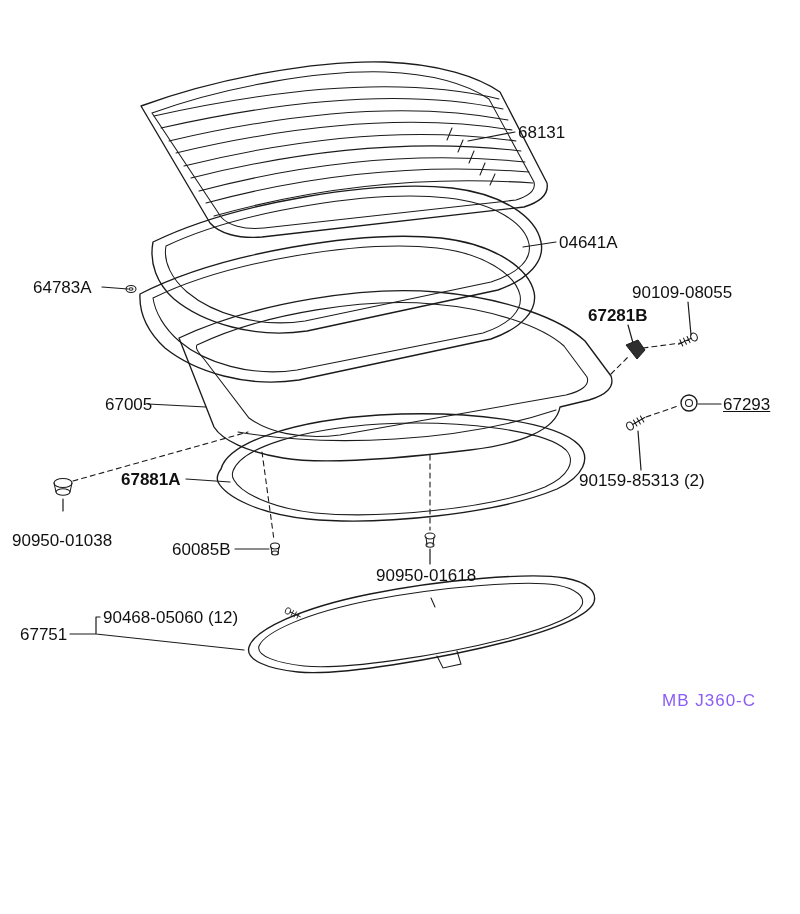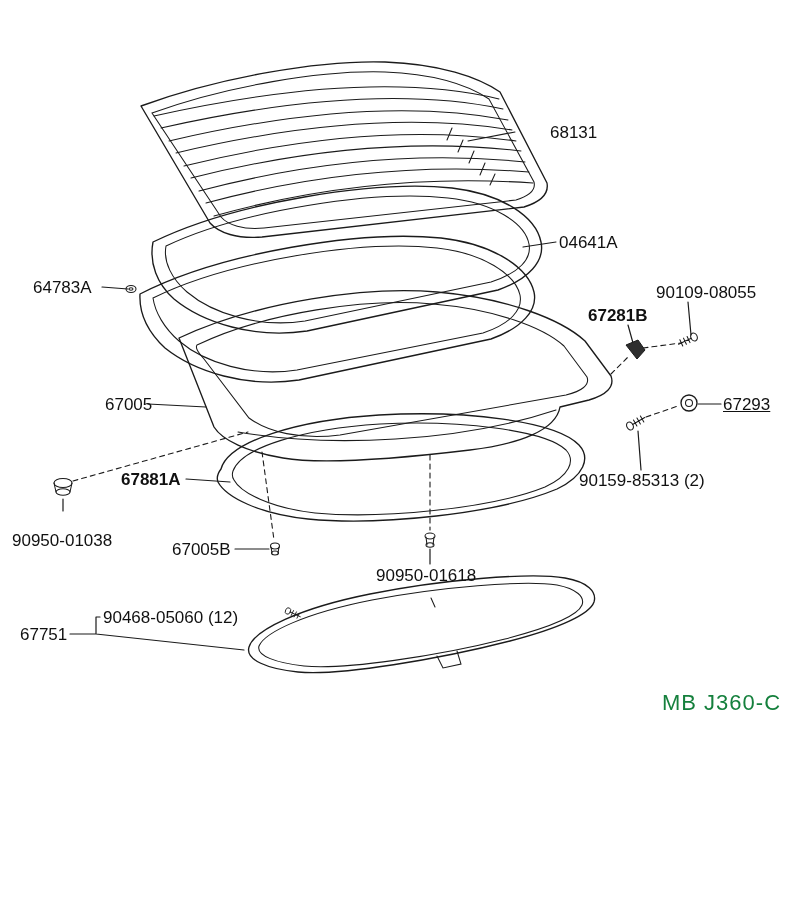--- a/index.html
+++ b/index.html
@@ -16,22 +16,22 @@
   .lead{stroke:#1b1b1b;fill:none;stroke-width:1.2;stroke-linecap:round;}
   .dash{stroke:#1b1b1b;fill:none;stroke-width:1.1;stroke-dasharray:5 4;stroke-linecap:round;}
   .fill-dark{fill:#2e2e2e;stroke:#1b1b1b;stroke-width:1;}
   .label{
     position:absolute;
     font-size:17px;line-height:1;
     color:#111111;white-space:nowrap;
   }
   .figcode{
     position:absolute;
-    font-size:22px;line-height:1;
-    color:#15803d;letter-spacing:1px;white-space:nowrap;
+    font-size:17px;line-height:1;
+    color:#8b5cf6;letter-spacing:1px;white-space:nowrap;
   }
 </style>
 </head>
 <body>
 
 <div class="canvas">
 
   <svg width="800" height="914" viewBox="0 0 800 914">
 
     <g>
@@ -135,30 +135,30 @@
       <path class="thin" d="M426,537 L427,545 M434,537 L433,545"></path>
       <ellipse class="thin" cx="430" cy="545" rx="4" ry="2.2"></ellipse>
     </g>
 
     <g transform="translate(288,611) rotate(25) scale(0.8)">
       <ellipse class="thin" cx="0" cy="0" rx="3.2" ry="4.2"></ellipse>
       <path class="thin" d="M3,0 L17,0 M6,-3.4 L6,3.4 M10,-3.4 L10,3.4 M14,-3.4 L14,3.4"></path>
     </g>
   </svg>
 
-  <div class="label" style="left:518px;top:124px;margin-left:32px;">68131</div>
+  <div class="label" style="left:518px;top:124px;">68131</div>
   <div class="label" style="left:559px;top:234px;">04641A</div>
   <div class="label" style="left:33px;top:279px;">64783A</div>
-  <div class="label" style="left:656px;top:284px;">90109-08055</div>
+  <div class="label" style="left:632px;top:284px;">90109-08055</div>
   <div class="label" style="left:588px;top:307px;font-weight:bold;">67281B</div>
   <div class="label" style="left:105px;top:396px;">67005</div>
   <div class="label" style="left:723px;top:396px;text-decoration:underline;">67293</div>
   <div class="label" style="left:579px;top:472px;">90159-85313 (2)</div>
   <div class="label" style="left:121px;top:471px;font-weight:bold;">67881A</div>
   <div class="label" style="left:12px;top:532px;">90950-01038</div>
-  <div class="label" style="left:172px;top:541px;">67005B</div>
+  <div class="label" style="left:172px;top:541px;">60085B</div>
   <div class="label" style="left:376px;top:567px;">90950-01618</div>
   <div class="label" style="left:103px;top:609px;">90468-05060 (12)</div>
   <div class="label" style="left:20px;top:626px;">67751</div>
 
   <div class="figcode" style="left:662px;top:692px;">MB J360-C</div>
 
 </div>
 
 </body></html>

